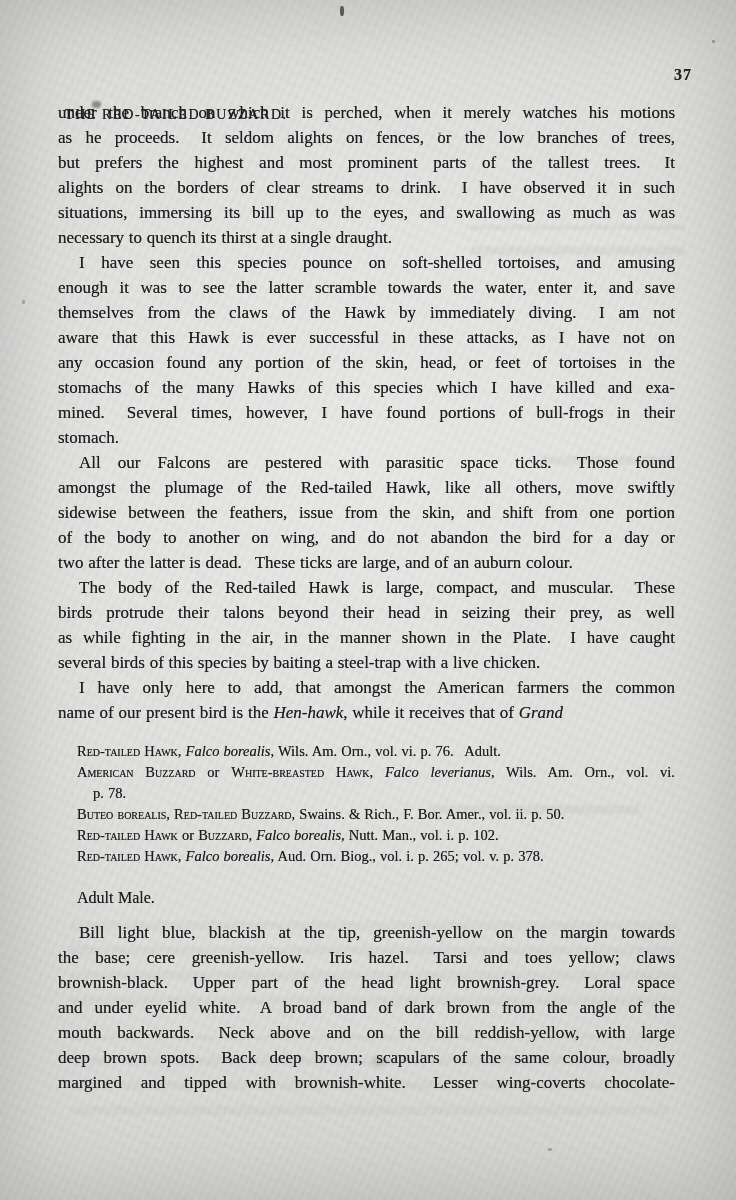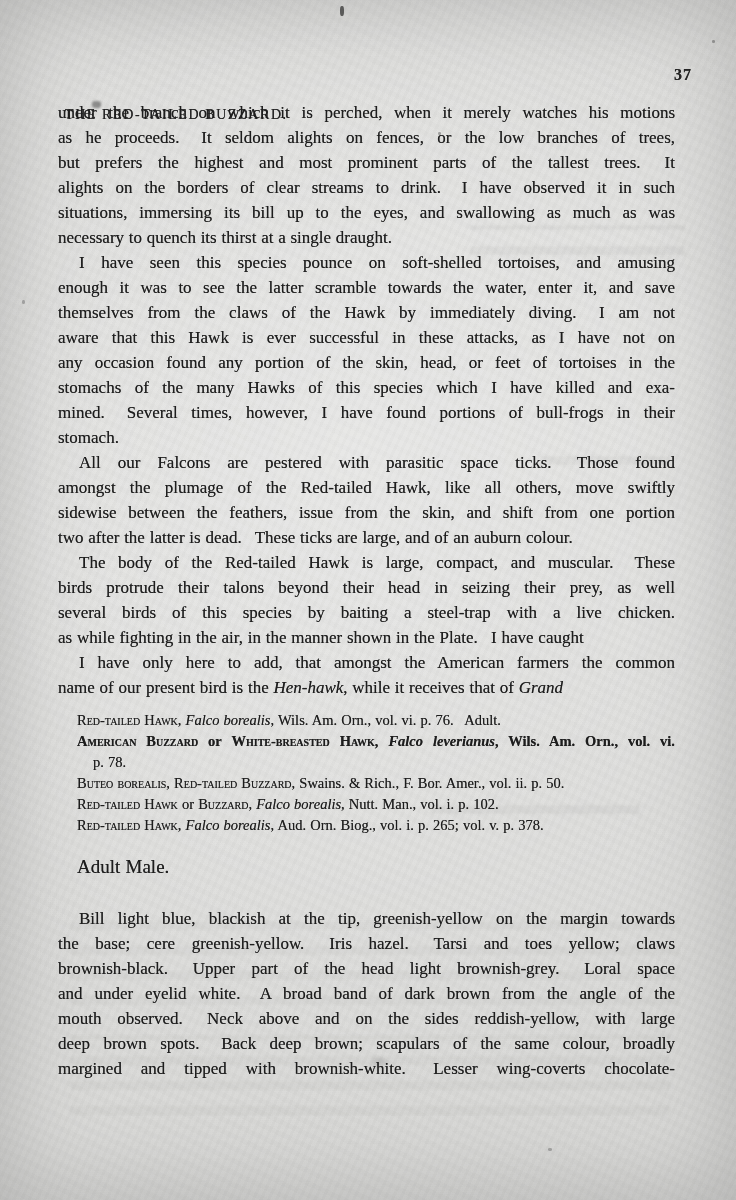--- a/index.html
+++ b/index.html
@@ -43,32 +43,32 @@
     font-size:17px;line-height:25px;
     text-shadow:0 0 .55px rgba(25,25,25,.65);
     word-spacing:.5px;
   }
   .para .line{text-align:justify;text-align-last:justify;}
   .para .line:last-child{text-align-last:left;}
   .para.jlast .line:last-child{text-align-last:justify;}
   .para.indent .line:first-child{text-indent:21px;}
   .it{font-style:italic;}
   .sc{font-variant:small-caps;}
-  .refs{margin-top:10px;padding-left:19px;}
+  .refs{margin-top:16px;padding-left:19px;}
   .refentry .line{
     font-size:14.5px;line-height:21px;
     text-align:justify;
   }
-  .refentry .line:not(:last-child){text-align-last:justify;font-weight:bold;}
+  .refentry .line:not(:last-child){text-align-last:justify;}
   .refentry .line:not(:first-child){padding-left:16px;}
   .section-heading{
     margin:18px 0 0 0;padding-left:19px;
-    font-size:19px;font-weight:400;line-height:25px;
+    font-size:16px;font-weight:400;line-height:25px;
   }
-  .desc{margin-top:27px;}
+  .desc{margin-top:10px;}
   
   .speck{position:absolute;background:#2c2c2c;border-radius:40%;}
   .speck.top-mark{left:340px;top:6px;width:4px;height:10px;opacity:.75;filter:blur(.4px);}
   .speck.s1{left:92px;top:101px;width:9px;height:7px;opacity:.45;filter:blur(1px);}
   .speck.s2{left:712px;top:40px;width:3px;height:3px;opacity:.4;}
   .speck.s3{left:438px;top:132px;width:3px;height:3px;opacity:.35;}
   .speck.s4{left:548px;top:1148px;width:4px;height:3px;opacity:.3;filter:blur(.5px);}
   .speck.s5{left:22px;top:300px;width:3px;height:4px;opacity:.3;}
   .speck.s6{left:372px;top:1058px;width:14px;height:9px;opacity:.12;filter:blur(2px);}
   .ghost{
@@ -125,27 +125,28 @@
         <div class="line">aware that this Hawk is ever successful in these attacks, as I have not on</div>
         <div class="line">any occasion found any portion of the skin, head, or feet of tortoises in the</div>
         <div class="line">stomachs of the many Hawks of this species which I have killed and exa-</div>
         <div class="line">mined.  Several times, however, I have found portions of bull-frogs in their</div>
         <div class="line">stomach.</div>
       </div>
     <div class="para indent">
         <div class="line">All our Falcons are pestered with parasitic space ticks.  Those found</div>
         <div class="line">amongst the plumage of the Red-tailed Hawk, like all others, move swiftly</div>
         <div class="line">sidewise between the feathers, issue from the skin, and shift from one portion</div>
+        <div class="line">of the body to another on wing, and do not abandon the bird for a day or</div>
         <div class="line">two after the latter is dead.  These ticks are large, and of an auburn colour.</div>
       </div>
     <div class="para indent">
         <div class="line">The body of the Red-tailed Hawk is large, compact, and muscular.  These</div>
         <div class="line">birds protrude their talons beyond their head in seizing their prey, as well</div>
+        <div class="line">as while fighting in the air, in the manner shown in the Plate.  I have caught</div>
         <div class="line">several birds of this species by baiting a steel-trap with a live chicken.</div>
-        <div class="line">as while fighting in the air, in the manner shown in the Plate.  I have caught</div>
       </div>
     <div class="para indent">
         <div class="line">I have only here to add, that amongst the American farmers the common</div>
         <div class="line">name of our present bird is the <span class="it">Hen-hawk</span>, while it receives that of <span class="it">Grand</span></div>
       </div>
 
     <div class="refs">
       <div class="refentry">
           <div class="line"><span class="sc">Red-tailed Hawk</span>, <span class="it">Falco borealis</span>, Wils. Am. Orn., vol. vi. p. 76.  Adult.</div>
         </div>
@@ -164,21 +165,21 @@
         </div>
     </div>
 
     <h2 class="section-heading">Adult Male.</h2>
 
     <div class="para indent jlast desc">
         <div class="line">Bill light blue, blackish at the tip, greenish-yellow on the margin towards</div>
         <div class="line">the base; cere greenish-yellow.  Iris hazel.  Tarsi and toes yellow; claws</div>
         <div class="line">brownish-black.  Upper part of the head light brownish-grey.  Loral space</div>
         <div class="line">and under eyelid white.  A broad band of dark brown from the angle of the</div>
-        <div class="line">mouth observed.  Neck above and on the sides reddish-yellow, with large</div>
+        <div class="line">mouth backwards.  Neck above and on the bill reddish-yellow, with large</div>
         <div class="line">deep brown spots.  Back deep brown; scapulars of the same colour, broadly</div>
         <div class="line">margined and tipped with brownish-white.  Lesser wing-coverts chocolate-</div>
       </div>
 
   </div>
 
   <div class="vignette"></div>
 </div>
 
 </body></html>

